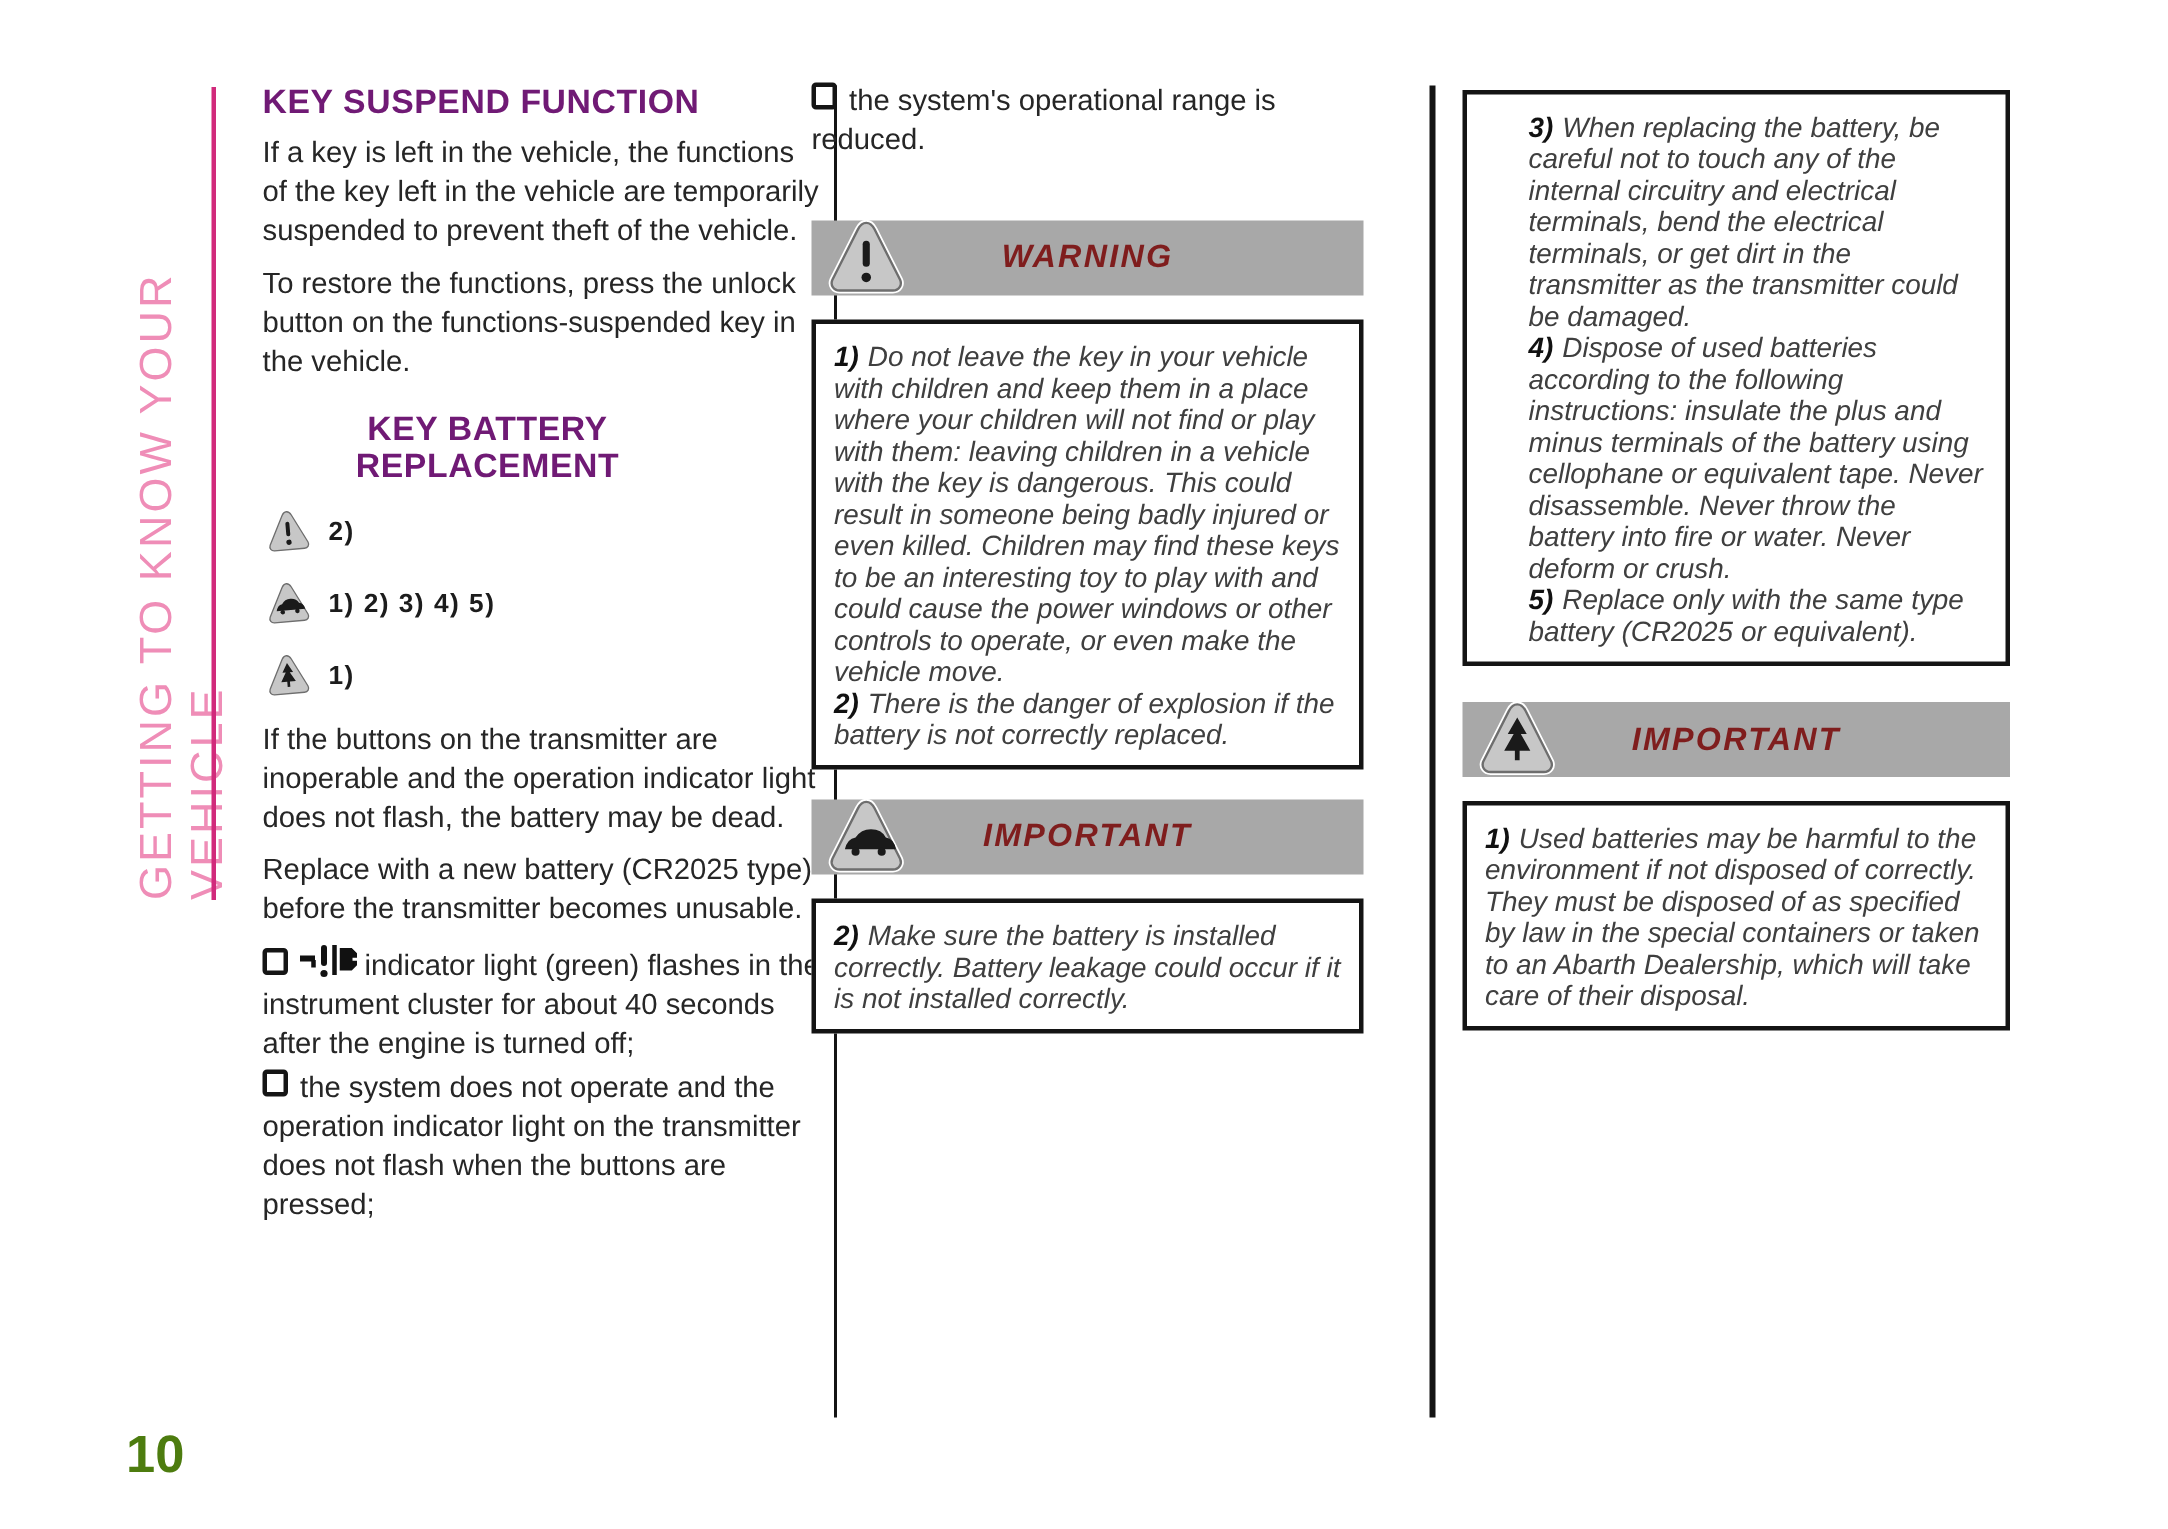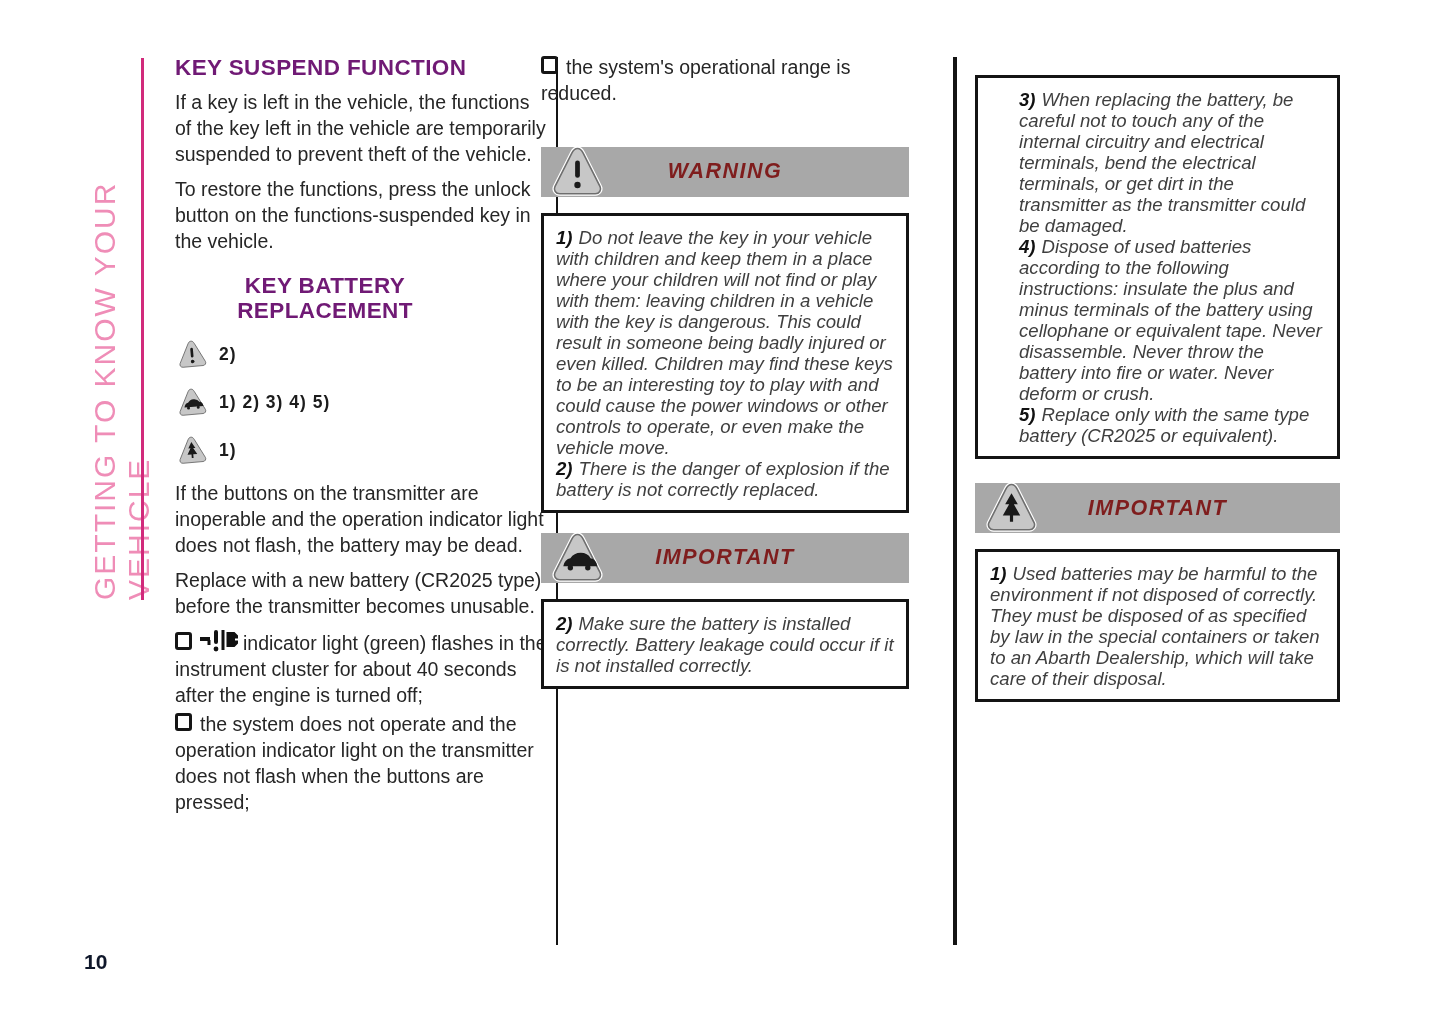--- a/index.html
+++ b/index.html
@@ -8,21 +8,21 @@
     font-family:"Liberation Sans", sans-serif;color:#262626;overflow:hidden;
   }
   
   .sidebar-text{
     position:absolute;left:88px;top:58px;height:542px;
     writing-mode:vertical-rl;transform:rotate(180deg);
     font-size:30px;letter-spacing:2px;color:#ef8db7;font-weight:400;
     display:flex;align-items:center;
   }
   .sidebar-line{position:absolute;left:141px;top:58px;width:3px;height:542px;background:#d12a7b;}
-  .page-number{position:absolute;left:84px;top:950px;font-size:21px;font-weight:bold;color:#0f172a;}
+  .page-number{position:absolute;left:84px;top:950px;font-size:35px;font-weight:bold;color:#4d7c0f;}
   
   .col{position:absolute;top:55px;}
   .col1{left:175px;width:372px;}
   .col2{left:541px;width:368px;}
   .col3{left:975px;width:365px;}
   .divider{position:absolute;background:#141414;}
   .div1{left:556px;top:57px;width:2px;height:888px;}
   .div2{left:953px;top:57px;width:4px;height:888px;}
   
   .heading{
@@ -161,21 +161,21 @@
       </svg>
     <span class="bar-title">IMPORTANT</span>
   </div>
 
   <div class="nbox mt16">
     <p class="item"><span class="num">2)</span><span>Make sure the battery is installed correctly. Battery leakage could occur if it is not installed correctly.</span></p>
   </div>
 </div>
 
 <div class="col col3">
-  <div class="nbox" style="margin-top:20px;padding-left:41px;">
+  <div class="nbox" style="margin-top:5px;padding-left:41px;">
     <p class="item"><span class="num">3)</span><span>When replacing the battery, be careful not to touch any of the internal circuitry and electrical terminals, bend the electrical terminals, or get dirt in the transmitter as the transmitter could be damaged.</span></p>
     <p class="item"><span class="num">4)</span><span>Dispose of used batteries according to the following instructions: insulate the plus and minus terminals of the battery using cellophane or equivalent tape. Never disassemble. Never throw the battery into fire or water. Never deform or crush.</span></p>
     <p class="item"><span class="num">5)</span><span>Replace only with the same type battery (CR2025 or equivalent).</span></p>
   </div>
 
   <div class="bar mt24">
     <svg class="bar-icon" viewBox="0 0 72 72">
         <use href="#tri-tree"></use>
       </svg>
     <span class="bar-title">IMPORTANT</span>

